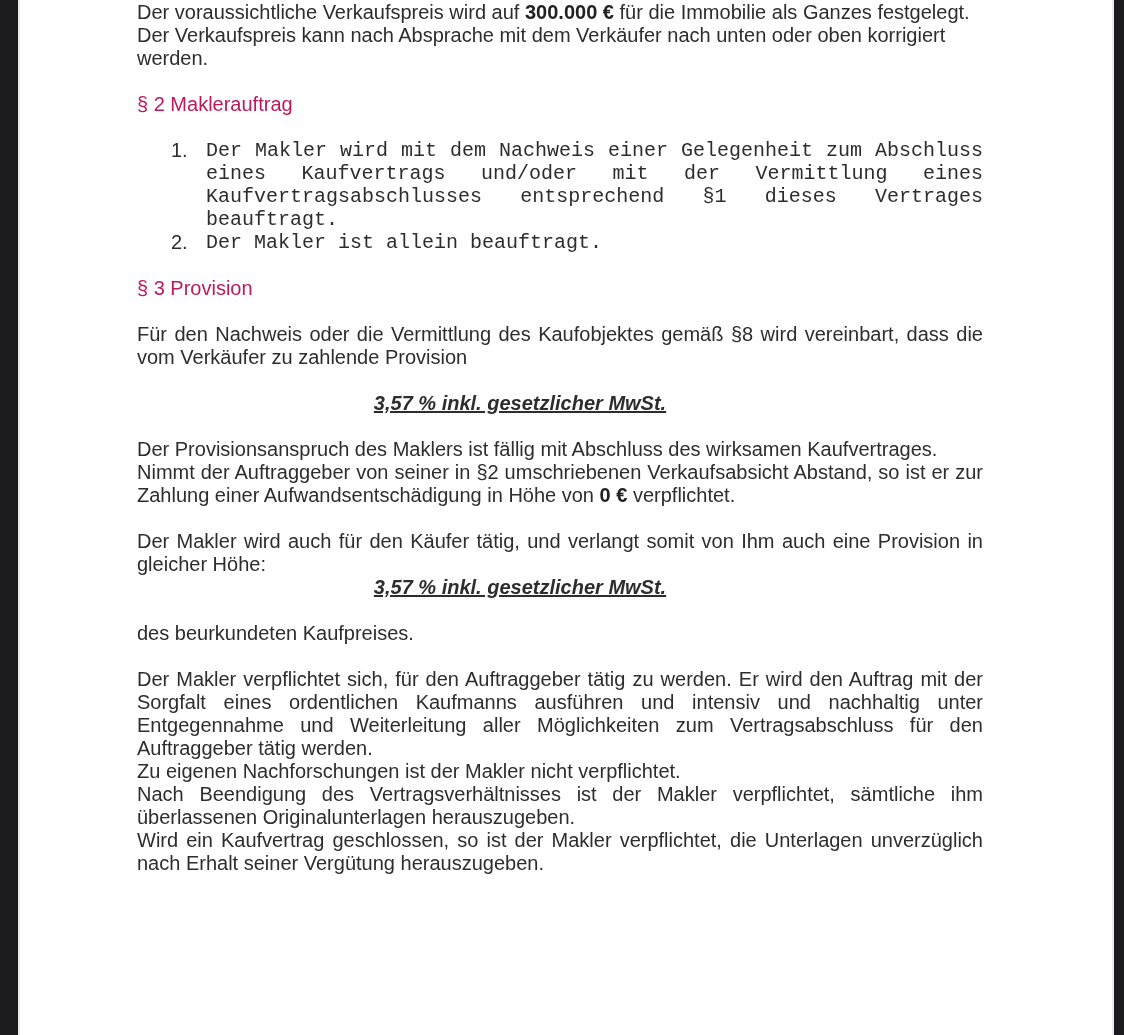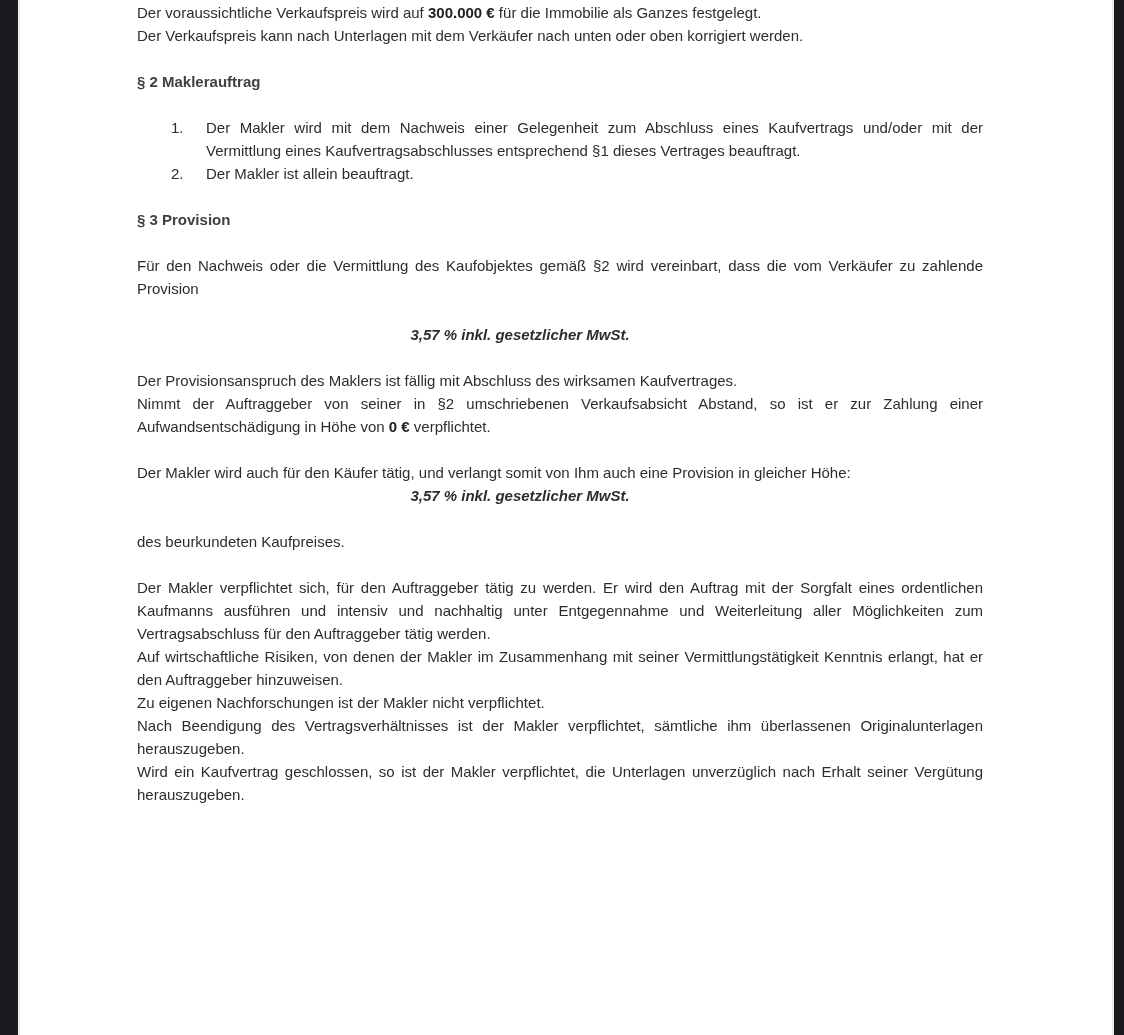--- a/index.html
+++ b/index.html
@@ -15,86 +15,85 @@
     height:1035px;
     background:#ffffff;
     border-left:2px solid #ececec;
     border-right:2px solid #ececec;
   }
   .content {
     box-sizing:content-box;
     padding-top:1px;
     padding-left:117px;
     width:846px;
-    font-size:15px;
+    font-size:20px;
     line-height:23px;
     color:#2d2d2d;
   }
   .content p { margin:0; text-align:justify; }
   .content p.left { text-align:left; }
   .mt { margin-top:23px !important; }
   .heading {
-    font-weight:700;
-    color:#404040;
+    font-weight:400;
+    color:#be185d;
     text-align:right;
   }
   .provision {
     font-weight:700;
     font-style:italic;
     text-align:center !important;
     padding-right:80px;
   }
-  .provision span { }
+  .provision span { text-decoration:underline; }
   b { color:#222222; }
   .olist-item { display:flex; }
   .olist-item .num {
     flex:0 0 35px;
     margin-left:34px;
     text-align:left;
   }
-  .olist-item .itext { flex:1 1 auto; text-align:justify; }
+  .olist-item .itext { flex:1 1 auto; text-align:justify;font-family:Liberation Mono, monospace; }
 </style>
 </head>
 <body>
 
 <div class="page">
   <div class="content">
 
     <p class="left"><span>Der voraussichtliche Verkaufspreis wird auf </span><b>300.000 €</b><span> für die Immobilie als Ganzes festgelegt.</span></p>
-    <p class="left">Der Verkaufspreis kann nach Unterlagen mit dem Verkäufer nach unten oder oben korrigiert werden.</p>
+    <p class="left">Der Verkaufspreis kann nach Absprache mit dem Verkäufer nach unten oder oben korrigiert werden.</p>
 
     <p class="heading mt">§ 2 Maklerauftrag</p>
 
     <div class="olist mt">
       <div class="olist-item">
         <span class="num">1.</span>
         <span class="itext">Der Makler wird mit dem Nachweis einer Gelegenheit zum Abschluss eines Kaufvertrags und/oder mit der Vermittlung eines Kaufvertragsabschlusses entsprechend §1 dieses Vertrages beauftragt.</span>
       </div>
       <div class="olist-item">
         <span class="num">2.</span>
         <span class="itext">Der Makler ist allein beauftragt.</span>
       </div>
     </div>
 
     <p class="heading mt">§ 3 Provision</p>
 
-    <p class="mt">Für den Nachweis oder die Vermittlung des Kaufobjektes gemäß §2 wird vereinbart, dass die vom Verkäufer zu zahlende Provision</p>
+    <p class="mt">Für den Nachweis oder die Vermittlung des Kaufobjektes gemäß §8 wird vereinbart, dass die vom Verkäufer zu zahlende Provision</p>
 
     <p class="provision mt"><span>3,57 % inkl. gesetzlicher MwSt.</span></p>
 
 
     <p class="mt">Der Provisionsanspruch des Maklers ist fällig mit Abschluss des wirksamen Kaufvertrages.</p>
     <p><span>Nimmt der Auftraggeber von seiner in §2 umschriebenen Verkaufsabsicht Abstand, so ist er zur Zahlung einer Aufwandsentschädigung in Höhe von </span><b>0 €</b><span> verpflichtet.</span></p>
 
     <p class="mt">Der Makler wird auch für den Käufer tätig, und verlangt somit von Ihm auch eine Provision in gleicher Höhe:</p>
     <p class="provision"><span>3,57 % inkl. gesetzlicher MwSt.</span></p>
 
     <p class="left mt">des beurkundeten Kaufpreises.</p>
 
 
     <p class="mt">Der Makler verpflichtet sich, für den Auftraggeber tätig zu werden. Er wird den Auftrag mit der Sorgfalt eines ordentlichen Kaufmanns ausführen und intensiv und nachhaltig unter Entgegennahme und Weiterleitung aller Möglichkeiten zum Vertragsabschluss für den Auftraggeber tätig werden.</p>
-    <p>Auf wirtschaftliche Risiken, von denen der Makler im Zusammenhang mit seiner Vermittlungstätigkeit Kenntnis erlangt, hat er den Auftraggeber hinzuweisen.</p>
     <p>Zu eigenen Nachforschungen ist der Makler nicht verpflichtet.</p>
     <p>Nach Beendigung des Vertragsverhältnisses ist der Makler verpflichtet, sämtliche ihm überlassenen Originalunterlagen herauszugeben.</p>
     <p>Wird ein Kaufvertrag geschlossen, so ist der Makler verpflichtet, die Unterlagen unverzüglich nach Erhalt seiner Vergütung herauszugeben.</p>
 
   </div>
 </div>
 
 </body></html>

